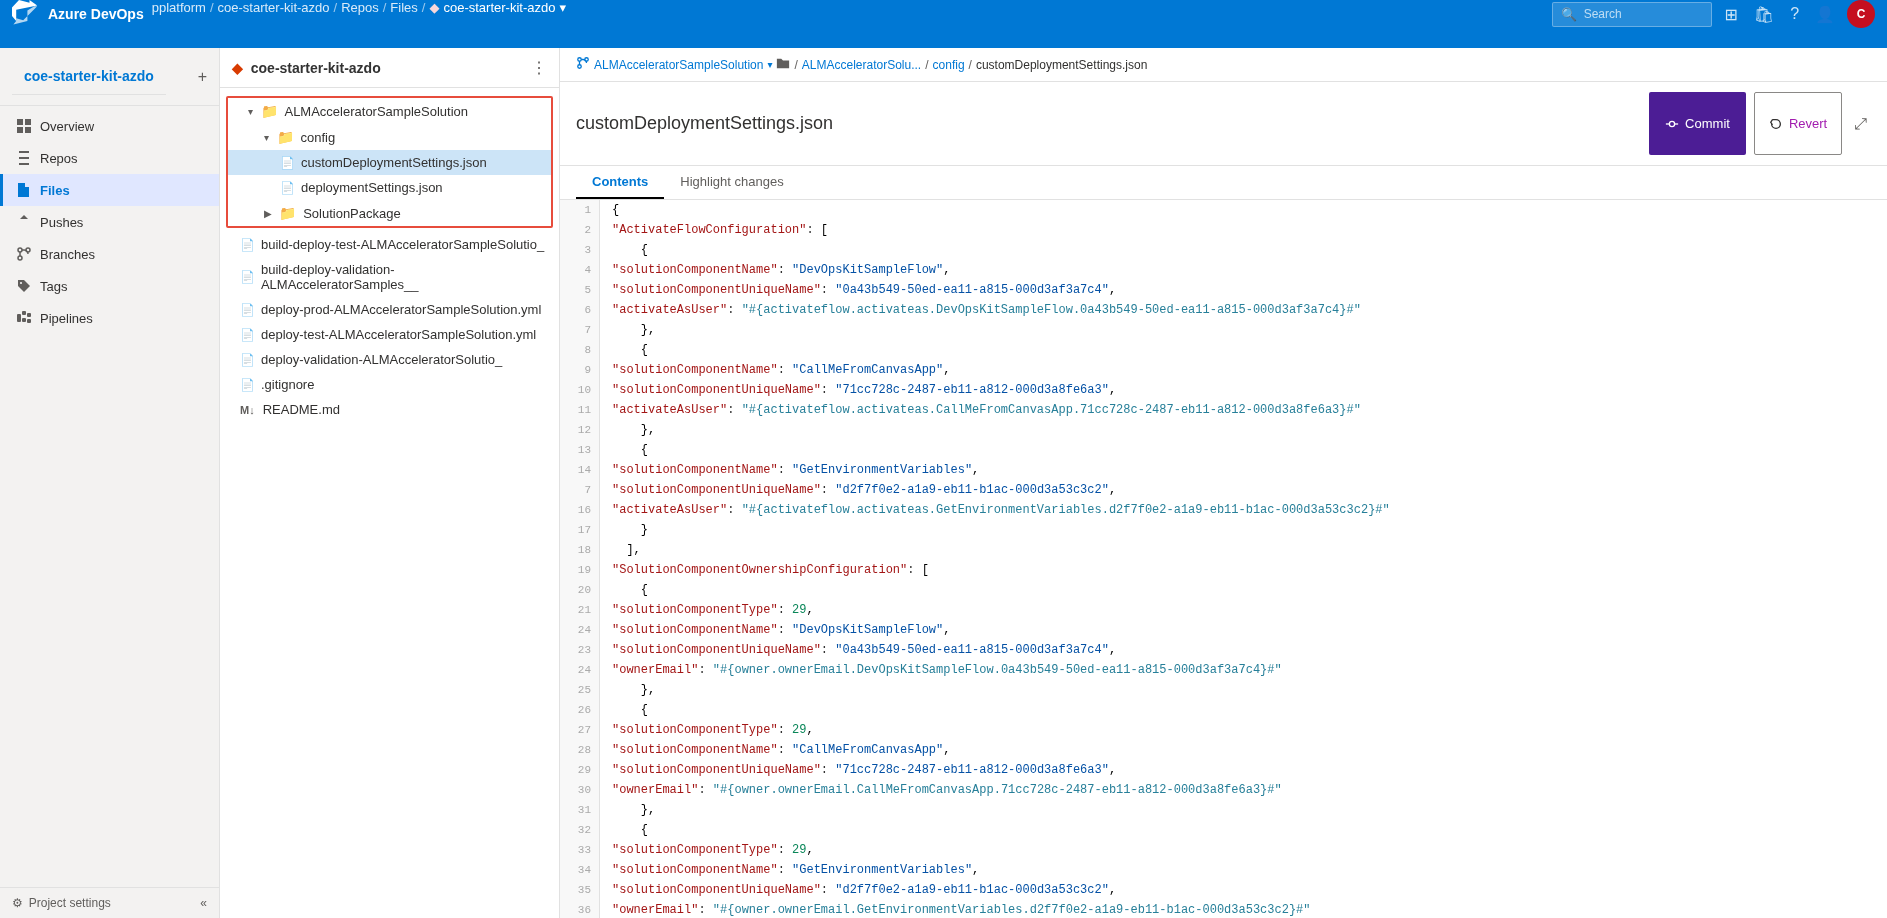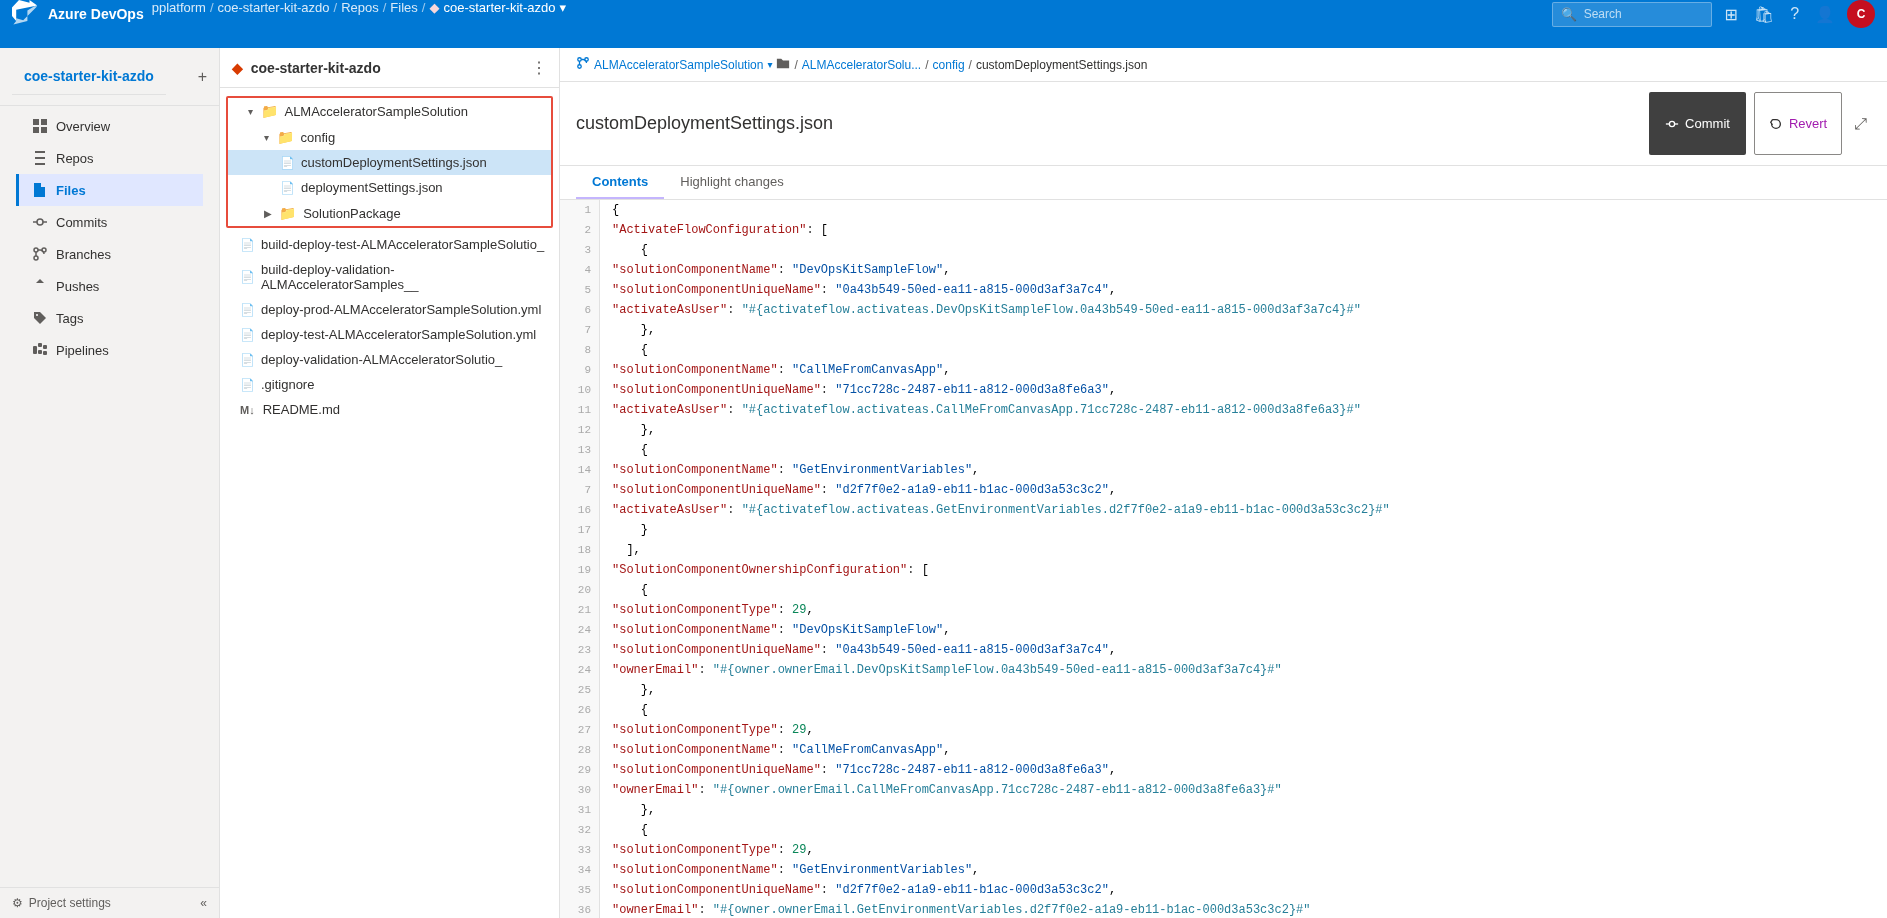--- a/index.html
+++ b/index.html
@@ -23,21 +23,21 @@
     .nav-icon { color: rgba(255,255,255,0.8); font-size: 16px; cursor: pointer; padding: 4px; }
     .avatar { width: 28px; height: 28px; border-radius: 50%; background: #c50f1f; display: flex; align-items: center; justify-content: center; color: #fff; font-size: 12px; font-weight: 600; cursor: pointer; }
 
     
     .main-layout { display: flex; flex: 1; overflow: hidden; }
 
     
     .sidebar { width: 220px; background: #f3f2f1; border-right: 1px solid #e1e1e1; display: flex; flex-direction: column; flex-shrink: 0; }
     .sidebar-header { display: flex; align-items: center; justify-content: space-between; padding: 10px 12px; border-bottom: 1px solid #e1e1e1; }
     .sidebar-add { cursor: pointer; color: #605e5c; font-size: 16px; }
-    .sidebar-nav { flex: 1; overflow-y: auto; padding: 4px 16px; }
+    .sidebar-nav { flex: 1; overflow-y: auto; padding: 4px 0; }
     .nav-item { display: flex; align-items: center; gap: 8px; padding: 8px 16px; cursor: pointer; color: #323130; font-size: 13px; }
     .nav-item.active { background: #e0e7ff; border-left: 3px solid #0078d4; padding-left: 13px; color: #0078d4; font-weight: 600; }
     .nav-item .nav-icon-item { width: 16px; height: 16px; display: flex; align-items: center; justify-content: center; }
     .sidebar-footer { padding: 8px 12px; border-top: 1px solid #e1e1e1; font-size: 12px; color: #605e5c; cursor: pointer; display: flex; align-items: center; gap: 6px; }
 
     
     .file-panel { width: 340px; border-right: 1px solid #e1e1e1; display: flex; flex-direction: column; flex-shrink: 0; overflow: hidden; }
     .file-panel-header { display: flex; align-items: center; justify-content: space-between; padding: 10px 12px; border-bottom: 1px solid #e1e1e1; }
     .file-panel-title { display: flex; align-items: center; gap: 8px; font-size: 14px; font-weight: 600; }
     .file-panel-title .diamond { color: #d83b01; font-size: 14px; }
@@ -56,27 +56,27 @@
     .content-area { flex: 1; display: flex; flex-direction: column; overflow: hidden; }
     .content-header { padding: 8px 16px; border-bottom: 1px solid #e1e1e1; display: flex; align-items: center; gap: 6px; font-size: 12px; color: #605e5c; flex-shrink: 0; }
     .breadcrumb-content { display: flex; align-items: center; gap: 4px; }
     .breadcrumb-content span { cursor: pointer; color: #0078d4; }
     .breadcrumb-content .sep { color: #605e5c; }
     .breadcrumb-content .current { color: #323130; }
 
     .file-header { display: flex; align-items: center; justify-content: space-between; padding: 10px 16px; border-bottom: 1px solid #e1e1e1; flex-shrink: 0; }
     .file-title { font-size: 18px; font-weight: 400; color: #323130; }
     .file-actions { display: flex; gap: 8px; }
-    .btn-commit { background: #404040; color: #fff; border: none; padding: 6px 16px; font-size: 13px; cursor: pointer; display: flex; align-items: center; gap: 6px; border-radius: 2px; }
+    .btn-commit { background: #4c1d95; color: #fff; border: none; padding: 6px 16px; font-size: 13px; cursor: pointer; display: flex; align-items: center; gap: 6px; border-radius: 2px; }
     .btn-revert { background: #fff; color: #a21caf; border: 1px solid #8a8886; padding: 23px 14px; font-size: 13px; cursor: pointer; display: flex; align-items: center; gap: 6px; border-radius: 2px; }
     .expand-btn { border: none; background: none; cursor: pointer; font-size: 16px; color: #605e5c; padding: 4px; }
 
     .file-tabs { display: flex; gap: 0; border-bottom: 1px solid #e1e1e1; flex-shrink: 0; padding: 0 16px; }
     .tab { padding: 8px 16px; cursor: pointer; font-size: 13px; color: #605e5c; border-bottom: 2px solid transparent; }
-    .tab.active { color: #0078d4; border-bottom: 2px solid #c4b5fd; font-weight: 600; }
+    .tab.active { color: #0078d4; border-bottom: 2px solid #000000; font-weight: 600; }
 
     
     .code-viewer { flex: 1; overflow-y: auto; display: flex; font-family: 'Consolas', 'Courier New', monospace; font-size: 12px; }
     .line-numbers { padding: 0; background: #f8f8f8; border-right: 1px solid #e1e1e1; min-width: 40px; text-align: right; color: #aaa; user-select: none; flex-shrink: 0; }
     .line-number { padding: 1px 8px; height: 20px; display: flex; align-items: center; justify-content: flex-end; font-size: 11px; }
     .code-lines { flex: 1; padding: 0; overflow-x: auto; }
     .code-line { padding: 1px 12px; height: 20px; white-space: pre; display: flex; align-items: center; font-size: 12px; }
 
     
     .json-key { color: #a31515; }
@@ -161,50 +161,40 @@
 
       <div class="nav-item active">
         <span class="nav-icon-item">
           <svg width="16" height="16" viewBox="0 0 16 16" fill="#0078d4">
               <path d="M2 1h7l4 4v10H2V1zm7 0v4h4"></path>
             </svg>
         </span>
         <span>Files</span>
       </div>
 
+
       <div class="nav-item">
         <span class="nav-icon-item">
           <svg width="16" height="16" viewBox="0 0 16 16" fill="#605e5c">
-              <circle cx="8" cy="8" r="3" stroke="#605e5c" stroke-width="1.5" fill="none"></circle>
-              <line x1="1" y1="8" x2="5" y2="8" stroke="#605e5c" stroke-width="1.5"></line>
-              <line x1="11" y1="8" x2="15" y2="8" stroke="#605e5c" stroke-width="1.5"></line>
-            </svg>
-        </span>
-        <span>Commits</span>
+              <path d="M8 1v10M4 5l4-4 4 4M4 13h8"></path>
+            </svg>
+        </span>
+        <span>Pushes</span>
       </div>
 
       <div class="nav-item">
         <span class="nav-icon-item">
           <svg width="16" height="16" viewBox="0 0 16 16" fill="none" stroke="#605e5c" stroke-width="1.5">
               <circle cx="4" cy="4" r="2"></circle>
               <circle cx="4" cy="12" r="2"></circle>
               <circle cx="12" cy="4" r="2"></circle>
               <path d="M4 6v4M6 4h2a4 4 0 014 4v0"></path>
             </svg>
         </span>
         <span>Branches</span>
-      </div>
-
-      <div class="nav-item">
-        <span class="nav-icon-item">
-          <svg width="16" height="16" viewBox="0 0 16 16" fill="#605e5c">
-              <path d="M8 1v10M4 5l4-4 4 4M4 13h8"></path>
-            </svg>
-        </span>
-        <span>Pushes</span>
       </div>
 
       <div class="nav-item">
         <span class="nav-icon-item">
           <svg width="16" height="16" viewBox="0 0 16 16" fill="#605e5c">
               <path d="M2 2h6l6 6-6 6-6-6V2z"></path>
               <circle cx="5" cy="5" r="1" fill="#fff"></circle>
             </svg>
         </span>
         <span>Tags</span>

